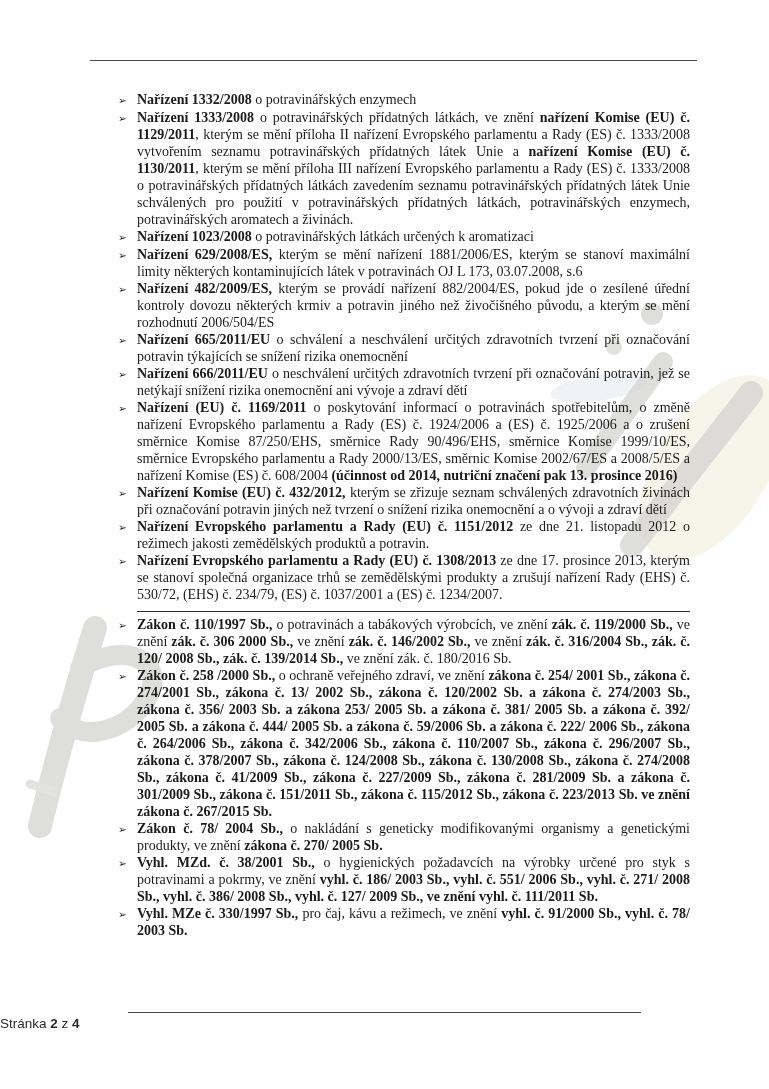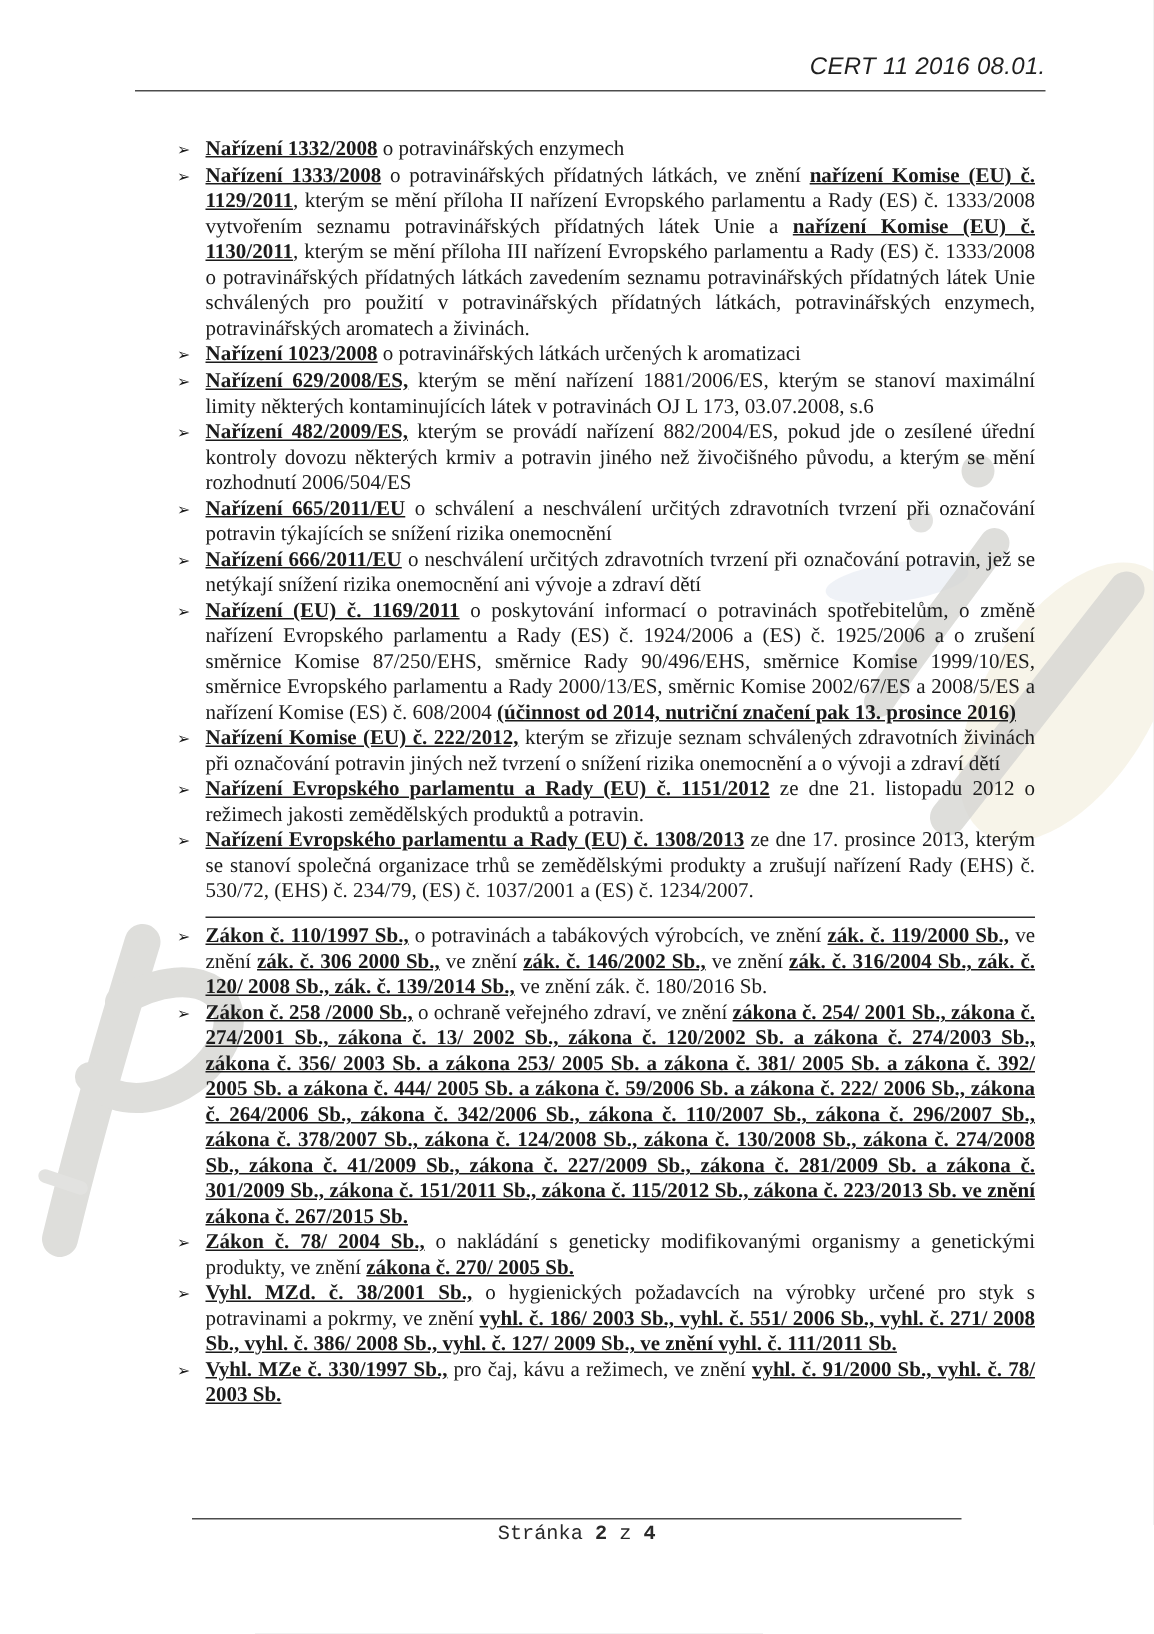--- a/index.html
+++ b/index.html
@@ -19,28 +19,28 @@
   .hdr-rule{position:absolute;top:60px;left:90px;width:607px;border-top:1.7px solid #4d4d4d;z-index:1;}
   
   .content{position:absolute;top:91px;left:118px;width:572px;z-index:1;}
   ul.doc-list{list-style:none;margin:0;padding:0;}
   ul.doc-list li{display:flex;align-items:flex-start;}
   .bullet{
     flex:0 0 19px;font-family:"DejaVu Sans",sans-serif;
     font-size:10.5px;line-height:17px;padding-top:1px;color:#1b1b1b;
   }
   .txt{flex:1;font-size:14px;line-height:17px;text-align:justify;}
-  .txt .b{font-weight:bold;text-decoration:underline;}
+  .txt .b{font-weight:bold;}
   .txt .u{}
   .sec-rule{border-top:1.7px solid #2e2e2e;margin:8px 0 4px 19px;}
   
   .ftr-rule{position:absolute;top:1012px;left:128px;width:513px;border-top:1.5px solid #4d4d4d;z-index:1;}
   .ftr{
-    position:absolute;top:1016px;left:0;width:100%;text-align:center;z-index:1;
-    font-family:Liberation Mono, monospace;font-size:13.5px;color:#2a2a2a;
+    position:absolute;top:1016px;left:0;width:100%;text-align:left;z-index:1;
+    font-family:Liberation Sans, sans-serif;font-size:13.5px;color:#2a2a2a;
   }
   .ftr .b{font-weight:bold;}
 </style>
 </head>
 <body>
 
 <div class="page">
 
   <svg class="wm" viewBox="0 0 769 1089" xmlns="http://www.w3.org/2000/svg" aria-hidden="true">
     <ellipse cx="712" cy="468" rx="56" ry="104" transform="rotate(32 712 468)" fill="#f3eedd" opacity="0.65"></ellipse>
@@ -49,21 +49,20 @@
       <path d="M95 628 C 74 696, 54 768, 40 826" stroke-width="24"></path>
       <path d="M80 668 C 134 636, 172 668, 142 706 C 118 736, 76 740, 60 718" stroke-width="20"></path>
       <path d="M586 468 C 612 430, 640 394, 663 362" stroke-width="20"></path>
       <path d="M632 545 C 674 492, 716 438, 751 393" stroke-width="24"></path>
       <circle cx="652" cy="314" r="11" fill="#d6d6d3" stroke="none"></circle>
       <circle cx="614" cy="347" r="8" fill="#dcdcd9" stroke="none"></circle>
       <path d="M30 784 L 54 792" stroke-width="9" stroke="#dcdcd9"></path>
     </g>
   </svg>
 
-  <div class="hdr-code">CERT 11 2016 08.01.</div>
   <div class="hdr-rule"></div>
 
   <div class="content">
     <ul class="doc-list">
         <li>
           <span class="bullet">➢</span>
           <span class="txt"><span class="b">Nařízení 1332/2008</span><span> o potravinářských enzymech</span></span>
         </li>
         <li>
           <span class="bullet">➢</span>
@@ -88,21 +87,21 @@
         <li>
           <span class="bullet">➢</span>
           <span class="txt"><span class="b">Nařízení 666/2011/EU</span><span> o neschválení určitých zdravotních tvrzení při označování potravin, jež se netýkají snížení rizika onemocnění ani vývoje a zdraví dětí</span></span>
         </li>
         <li>
           <span class="bullet">➢</span>
           <span class="txt"><span class="b">Nařízení (EU) č. 1169/2011</span><span> o poskytování informací o potravinách spotřebitelům, o změně nařízení Evropského parlamentu a Rady (ES) č. 1924/2006 a (ES) č. 1925/2006 a o zrušení směrnice Komise 87/250/EHS, směrnice Rady 90/496/EHS, směrnice Komise 1999/10/ES, směrnice Evropského parlamentu a Rady 2000/13/ES, směrnic Komise 2002/67/ES a 2008/5/ES a nařízení Komise (ES) č. 608/2004 </span><span class="b u">(účinnost od 2014, nutriční značení pak 13. prosince 2016)</span></span>
         </li>
         <li>
           <span class="bullet">➢</span>
-          <span class="txt"><span class="b">Nařízení Komise (EU) č. 222/2012,</span><span> kterým se zřizuje seznam schválených zdravotních živinách při označování potravin jiných než tvrzení o snížení rizika onemocnění a o vývoji a zdraví dětí</span></span>
+          <span class="txt"><span class="b">Nařízení Komise (EU) č. 432/2012,</span><span> kterým se zřizuje seznam schválených zdravotních živinách při označování potravin jiných než tvrzení o snížení rizika onemocnění a o vývoji a zdraví dětí</span></span>
         </li>
         <li>
           <span class="bullet">➢</span>
           <span class="txt"><span class="b">Nařízení Evropského parlamentu a Rady (EU) č. 1151/2012</span><span> ze dne 21. listopadu 2012 o režimech jakosti zemědělských produktů a potravin.</span></span>
         </li>
         <li>
           <span class="bullet">➢</span>
           <span class="txt"><span class="b">Nařízení Evropského parlamentu a Rady (EU) č. 1308/2013</span><span> ze dne 17. prosince 2013, kterým se stanoví společná organizace trhů se zemědělskými produkty a zrušují nařízení Rady (EHS) č. 530/72, (EHS) č. 234/79, (ES) č. 1037/2001 a (ES) č. 1234/2007.</span></span>
         </li>
       </ul>

